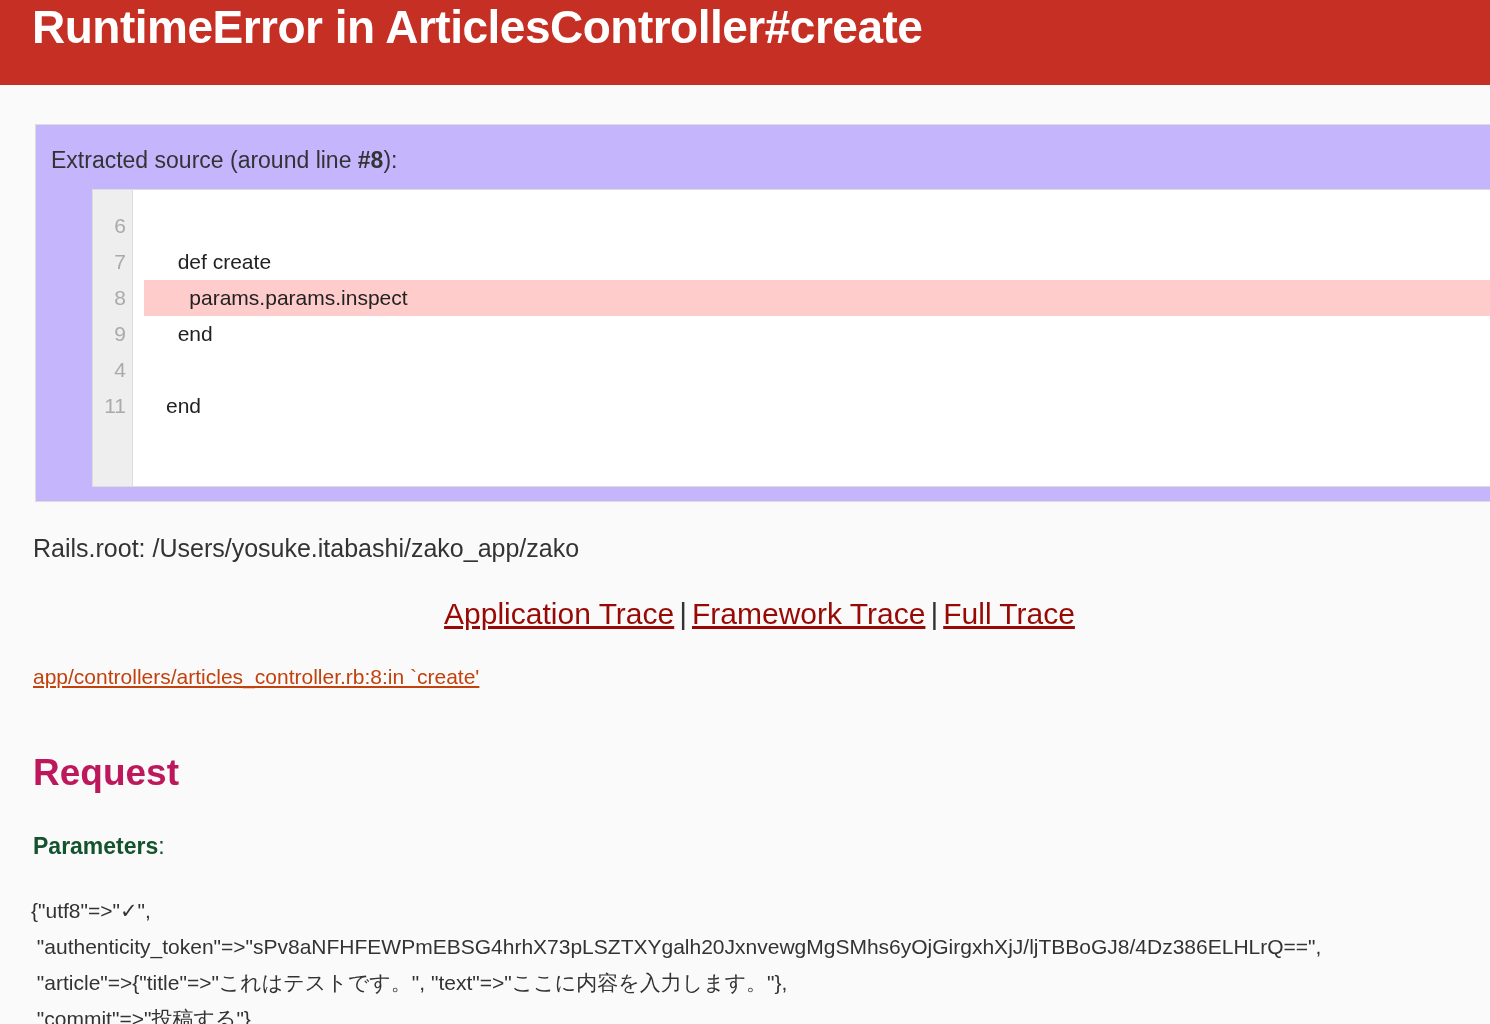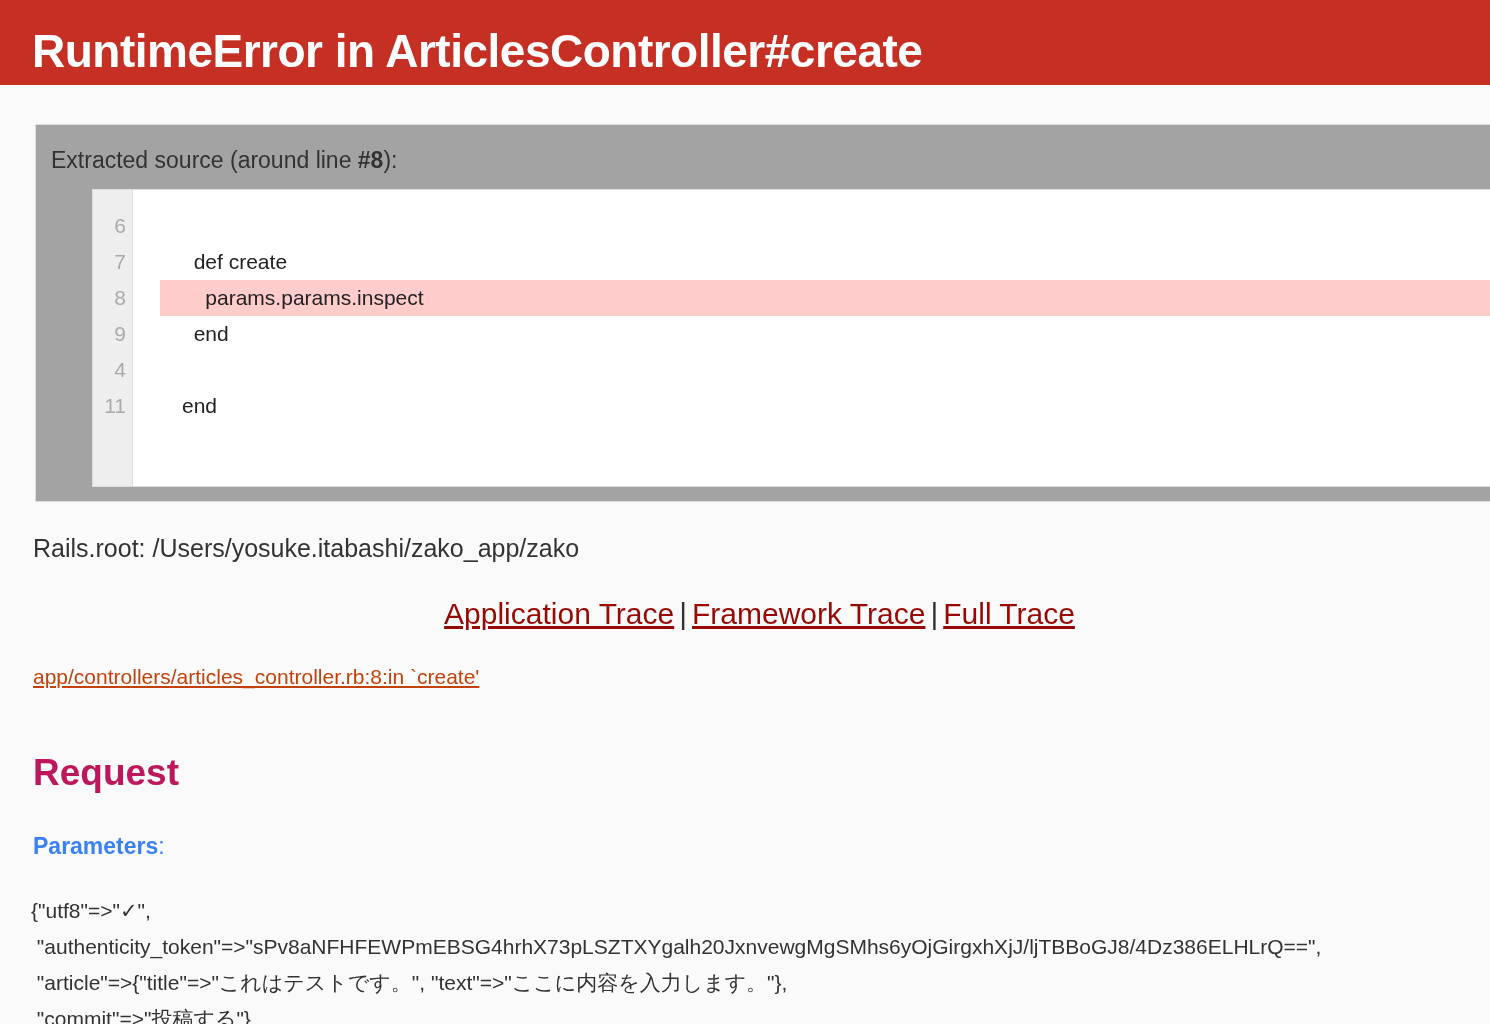--- a/index.html
+++ b/index.html
@@ -14,42 +14,41 @@
     color: #333333;
     overflow: hidden;
   }
 
   
   .error-header {
     background: #C52F24;
     color: #FFFFFF;
     height: 85px;
     box-sizing: border-box;
-    padding: 16px 0 0 32px;
+    padding: 4px 0 0 32px;
     display: flex;
-    align-items: center;
   }
   .error-header h1 {
     margin: 0;
     font-size: 46px;
     font-weight: bold;
     letter-spacing: -0.5px;
     line-height: 1;
     color: #FFFFFF;
   }
 
   
   .content {
     padding: 0;
   }
 
   
   .source-panel {
     margin: 39px 0 0 35px;
-    background: #a3a3a3;
+    background: #c4b5fd;
     border: 1px solid #DDDDDD;
     border-right: none;
     box-sizing: border-box;
     width: 1456px;
     padding: 14px 0 14px 0;
   }
   .source-title {
     font-size: 23px;
     color: #333333;
     padding: 8px 0 14px 15px;
@@ -83,21 +82,20 @@
     line-height: 36px;
     color: #AAAAAA;
     padding-right: 6px;
     height: 36px;
   }
   .code-lines {
     flex: 1 1 auto;
     padding: 18px 0 18px 11px;
     background: #FFFFFF;
     overflow: hidden;
-    margin-left: 16px;
   }
   .code-lines div {
     font-family: "Liberation Sans", sans-serif;
     font-size: 21px;
     line-height: 36px;
     height: 36px;
     color: #222222;
     white-space: pre;
     padding-left: 22px;
   }
@@ -144,21 +142,21 @@
   .request-heading {
     margin: 63px 0 0 33px;
     font-size: 37px;
     font-weight: bold;
     color: #be185d;
     line-height: 1;
   }
   .params-label {
     margin: 42px 0 0 33px;
     font-size: 23px;
-    color: #3b82f6;
+    color: #14532d;
   }
   .params-label b {
     font-weight: bold;
   }
   .params-body {
     margin: 33px 0 0 31px;
     font-size: 21px;
     line-height: 36px;
     color: #333333;
     white-space: pre;

